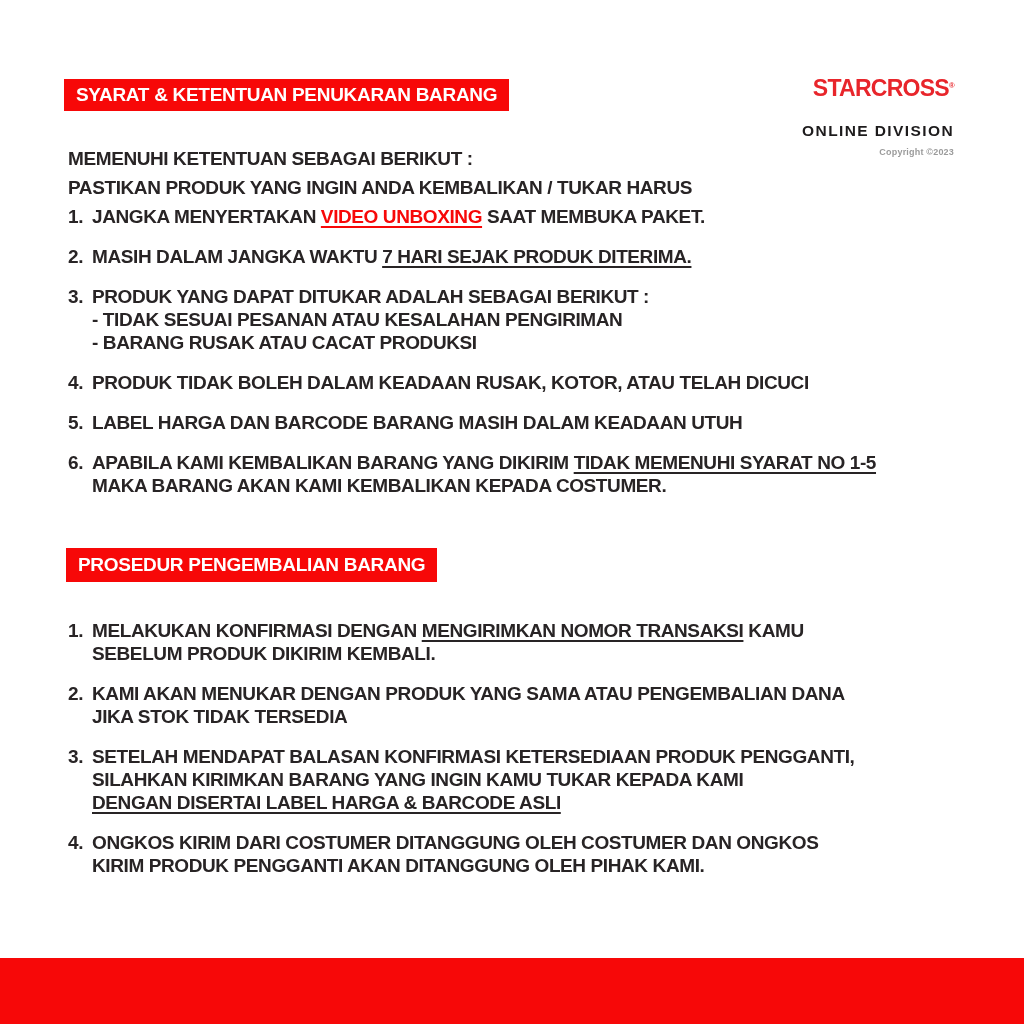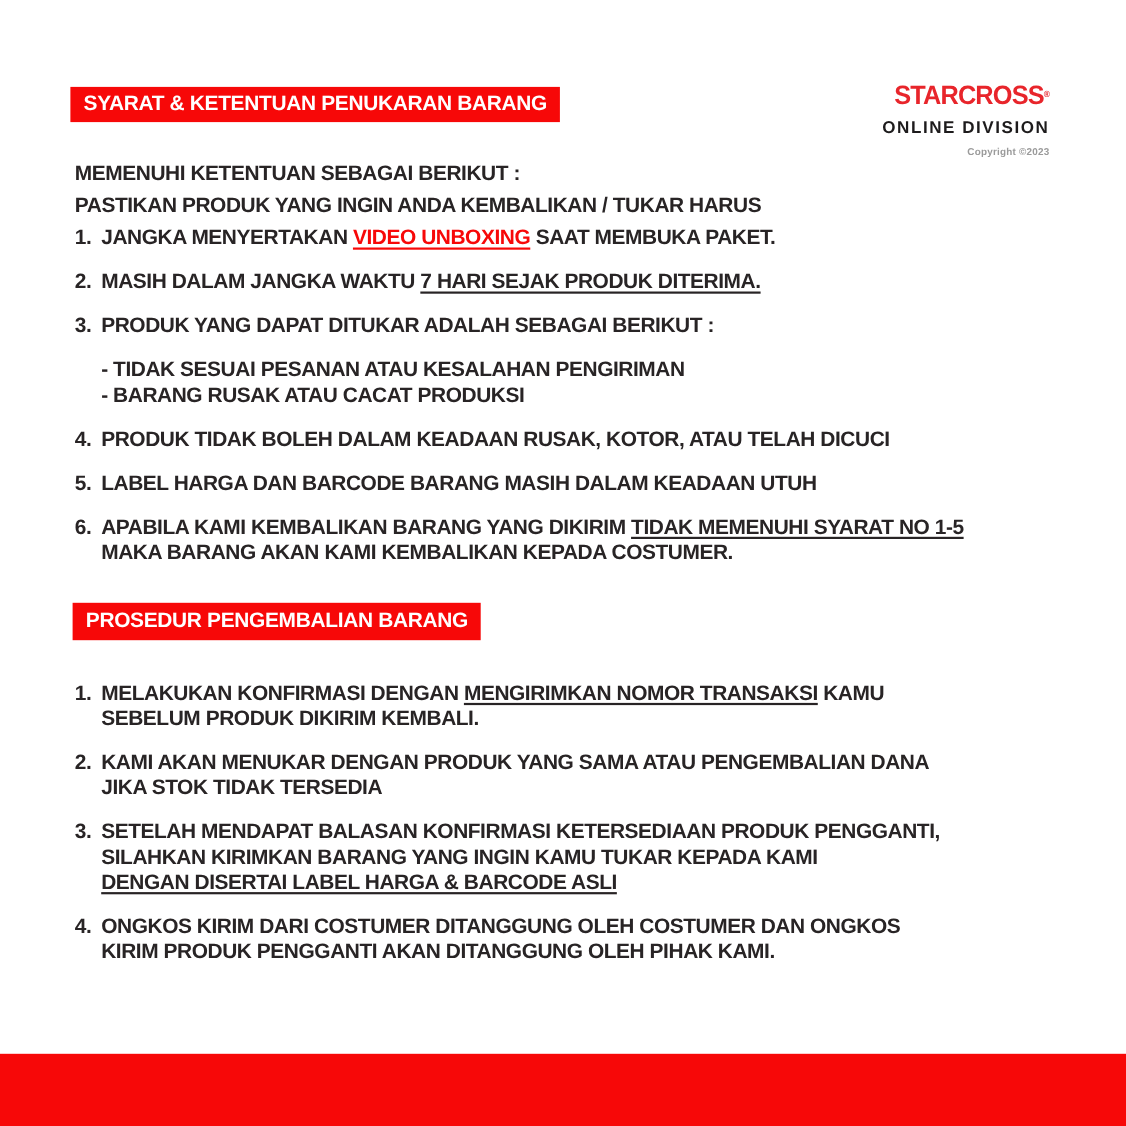--- a/index.html
+++ b/index.html
@@ -52,21 +52,21 @@
   .brand-reg {
     font-size: 8px;
     vertical-align: top;
     position: relative; top: -2px;
   }
   .brand-sub {
     color: #1d1b1c;
     font-weight: 700;
     font-size: 15.5px;
     letter-spacing: 1.4px;
-    margin-top: 8px;
+    margin-top: 22px;
     white-space: nowrap;
   }
   .brand-copy {
     color: #9b9b9b;
     font-weight: 600;
     font-size: 9px;
     letter-spacing: 0.2px;
     margin-top: 7px;
   }
 
@@ -92,21 +92,21 @@
   }
   .list-1 { top: 205px; }
   .list-2 { top: 619px; }
   .t-item {
     position: relative;
     padding-left: 24px;
     margin-bottom: 17px;
     white-space: nowrap;
   }
   .t-num { position: absolute; left: 0; top: 0; }
-  .t-group + .t-group { margin-top: 17px; }
+  .t-group + .t-group { }
   .u {
     text-decoration: underline;
     text-decoration-thickness: 2px;
     text-underline-offset: 3px;
   }
   .accent {
     color: #f70808;
     text-decoration: underline;
     text-decoration-thickness: 2px;
     text-underline-offset: 3px;

